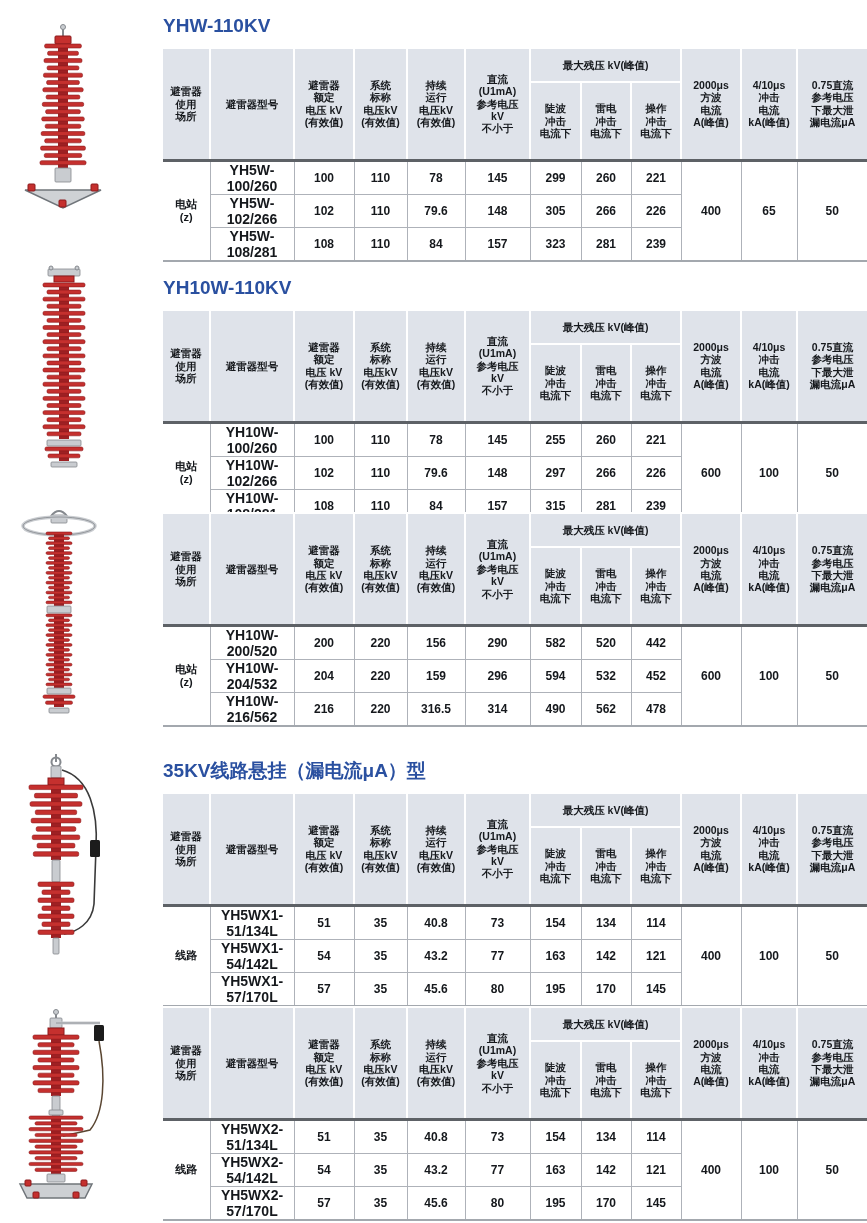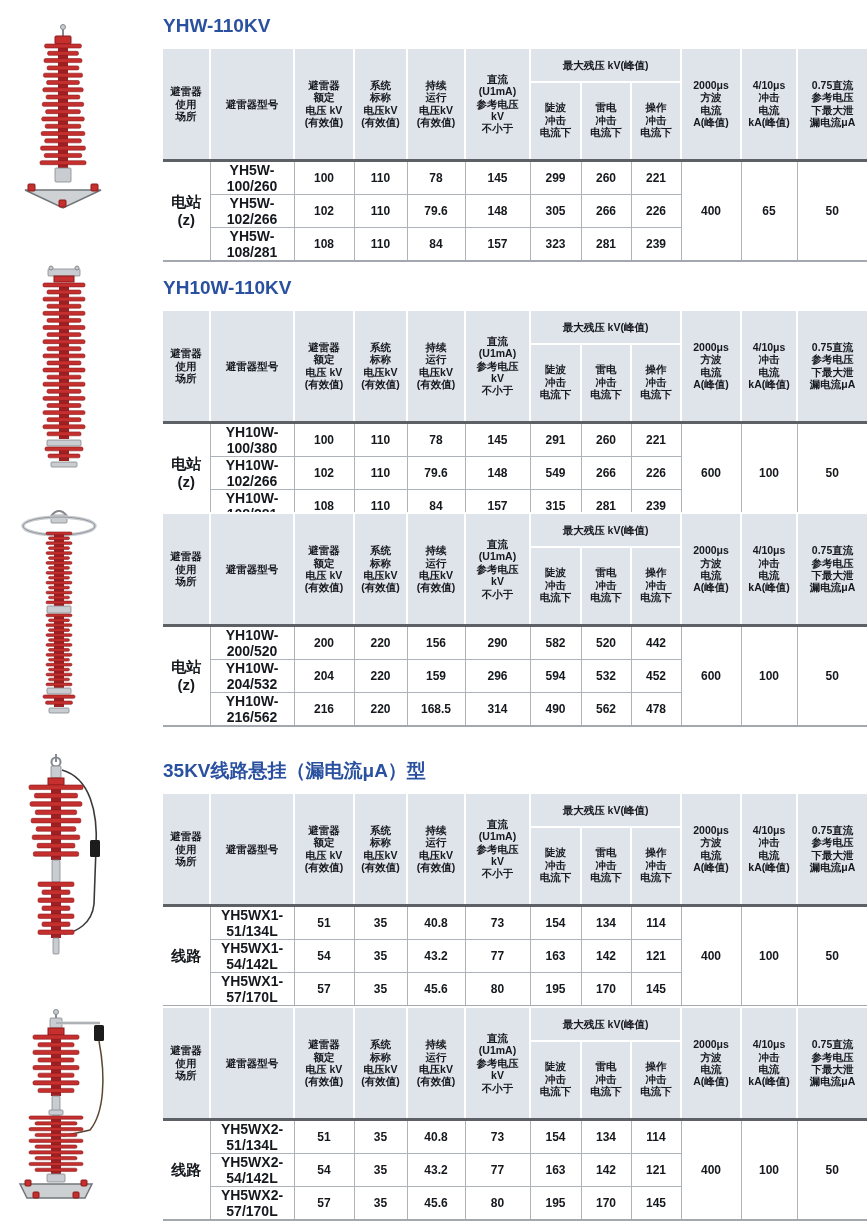--- a/index.html
+++ b/index.html
@@ -4,25 +4,25 @@
 <style>
   html,body{margin:0;padding:0;background:#fff;}
   .page{position:relative;width:867px;height:1223px;background:#fff;overflow:hidden;
         font-family:"Liberation Sans","DejaVu Sans",sans-serif;color:#111;}
   .sec{position:absolute;left:163px;width:780px;}
   .sec-title{margin:0 0 9px 0;font-size:19px;font-weight:bold;color:#2a50a0;line-height:1.25;}
   table.spec{border-collapse:collapse;table-layout:fixed;width:704px;}
   table.spec th{background:#dfe3ea;border:2px solid #fff;font-weight:bold;font-size:10.5px;
         line-height:1.18;text-align:center;vertical-align:middle;white-space:pre-line;padding:2px 0;color:#15181c;}
   table.spec th.grp{height:28px;}
-  table.spec th.sub{height:72px;font-family:Liberation Serif, serif;}
+  table.spec th.sub{height:72px;}
   table.spec td{border:1px solid #aeb2b9;text-align:center;vertical-align:middle;
         font-size:12px;font-weight:bold;height:22px;white-space:pre-line;padding:0 1px;color:#15181c;}
   table.spec td.model{font-size:14px;}
-  table.spec td.usage{font-size:15px;line-height:1.2;}
+  table.spec td.usage{font-size:11px;line-height:1.2;}
   table.spec tr.r0 td{border-top:3px solid #5d6166;}
   table.spec tr.r2 td{border-bottom:2px solid #a3a8ae;}
   table.spec td.rspan{border-bottom:2px solid #a3a8ae;}
   table.spec .edge-l{border-left:none;}
   table.spec .edge-r{border-right:none;}
   .product{position:absolute;margin:0;padding:0;}
   .product svg{display:block;}
 </style>
 </head>
 <body>
@@ -384,39 +384,39 @@
 电流下</th>
               <th class="sub">操作
 冲击
 电流下</th>
             </tr>
           </thead>
           <tbody>
             <tr class="r0">
               <td class="edge-l rspan usage" rowspan="3">电站
 (z)</td>
-              <td class="model">YH10W-100/380</td>
+              <td class="model">YH10W-100/260</td>
               <td>100</td>
               <td>110</td>
               <td>78</td>
               <td>145</td>
-              <td>291</td>
+              <td>255</td>
               <td>260</td>
               <td>221</td>
               <td class="rspan" rowspan="3">600</td>
               <td class="rspan" rowspan="3">100</td>
               <td class="rspan edge-r" rowspan="3">50</td>
             </tr>
             <tr class="r1">
               <td class="model">YH10W-102/266</td>
               <td>102</td>
               <td>110</td>
               <td>79.6</td>
               <td>148</td>
-              <td>549</td>
+              <td>297</td>
               <td>266</td>
               <td>226</td>
             </tr>
             <tr class="r2">
               <td class="model">YH10W-108/281</td>
               <td>108</td>
               <td>110</td>
               <td>84</td>
               <td>157</td>
               <td>315</td>
@@ -517,21 +517,21 @@
               <td>159</td>
               <td>296</td>
               <td>594</td>
               <td>532</td>
               <td>452</td>
             </tr>
             <tr class="r2">
               <td class="model">YH10W-216/562</td>
               <td>216</td>
               <td>220</td>
-              <td>168.5</td>
+              <td>316.5</td>
               <td>314</td>
               <td>490</td>
               <td>562</td>
               <td>478</td>
             </tr>
           </tbody>
         </table>
       </div>
   </section>
 

